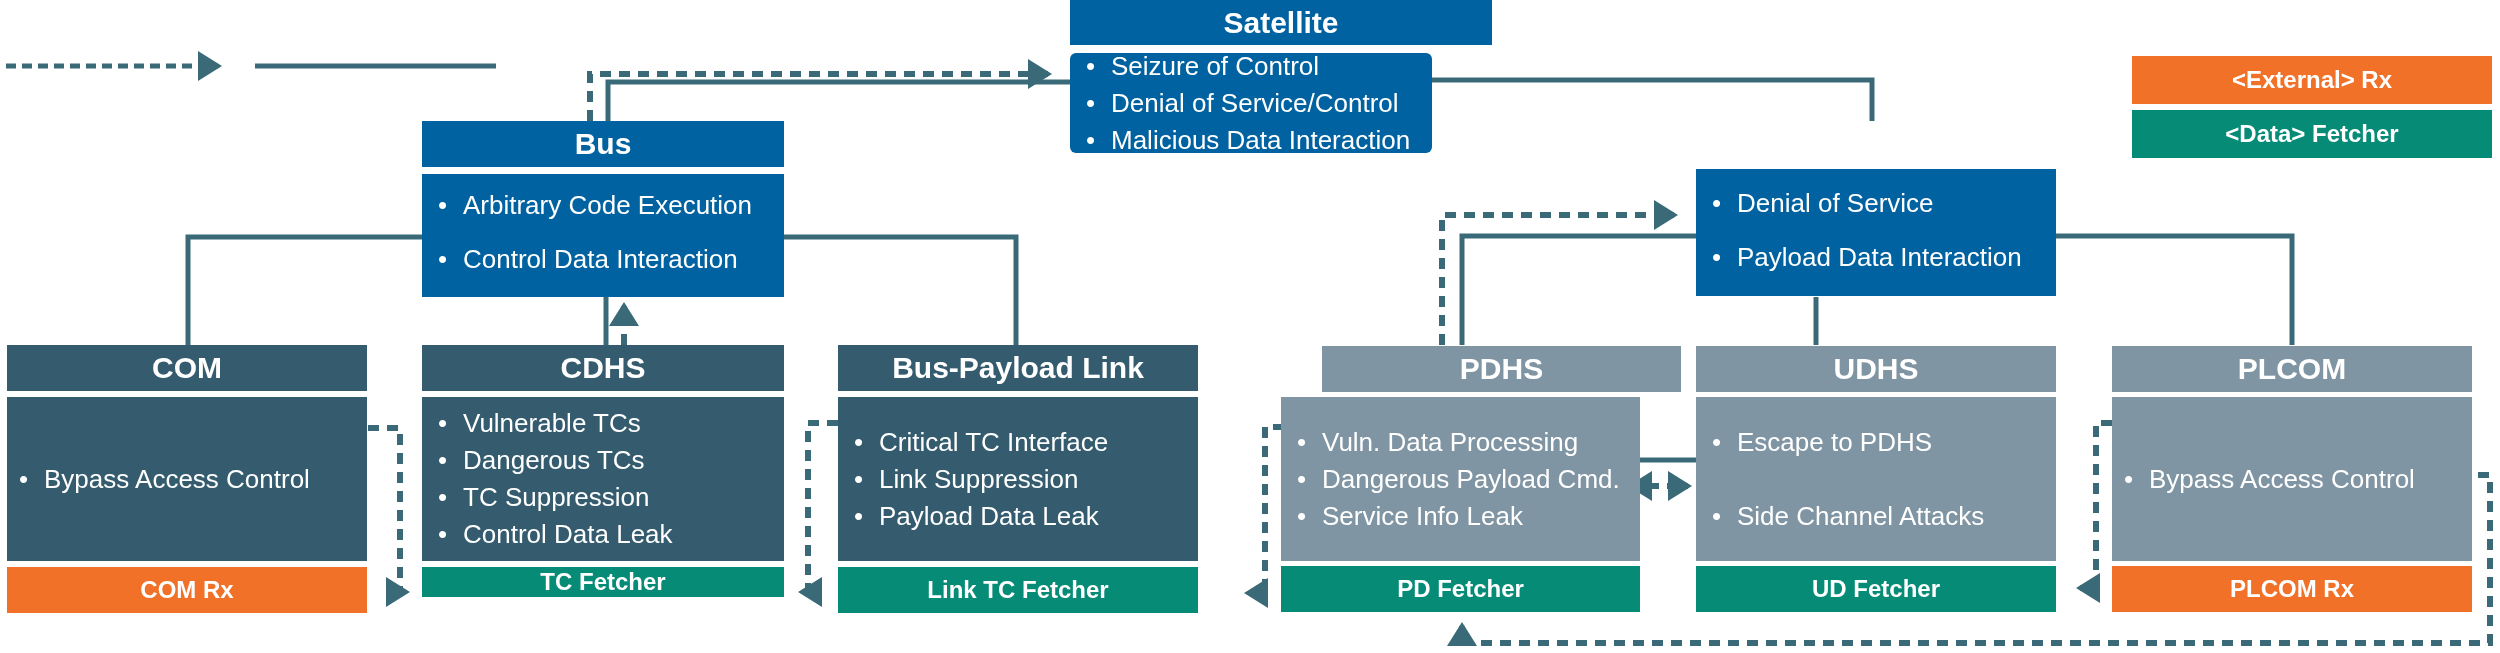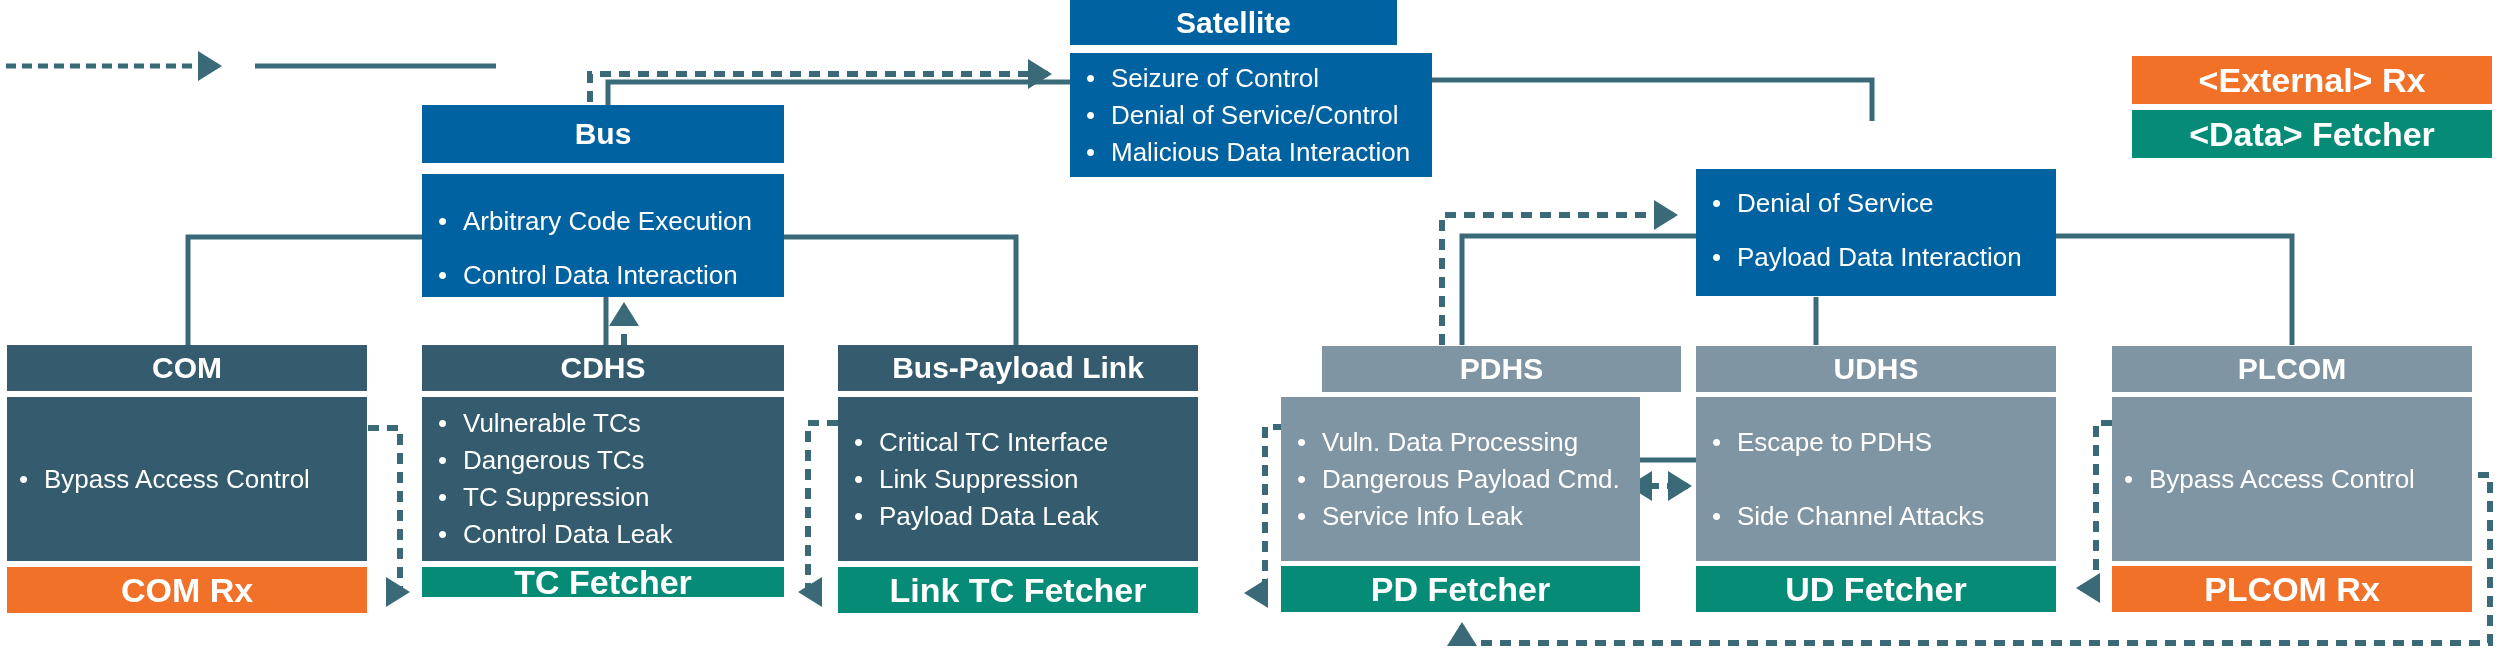--- a/index.html
+++ b/index.html
@@ -15,21 +15,21 @@
   .body li { position:relative; padding-left:27px; line-height:37px; white-space:nowrap; }
   .body li::before { content:"•"; position:absolute; left:2px; top:0; }
   .body.spaced li { line-height:54px; }
   .body.wide li { line-height:74px; }
   .blue { background:#0062a0; }
   .dteal { background:#345c6e; }
   .gray { background:#8095a3; }
   .orange { background:#f07127; }
   .green { background:#068b77; }
   .footer { position:absolute; z-index:2; box-sizing:border-box; color:#fff; font-weight:bold;
-            font-size:34px; display:flex; align-items:center; justify-content:center; }
+            font-size:24px; display:flex; align-items:center; justify-content:center; }
 </style>
 </head>
 <body>
 
 <svg id="wires" viewBox="0 0 2500 653">
   <defs>
     <marker id="ah" markerWidth="6" markerHeight="6" refX="3.2" refY="3" orient="auto" markerUnits="userSpaceOnUse" viewBox="0 0 6 6">
       <path d="M0,0 L6,3 L0,6 z" fill="#3a6a78"></path>
     </marker>
     <marker id="ahb" markerWidth="24" markerHeight="30" refX="20" refY="15" orient="auto" markerUnits="userSpaceOnUse">
@@ -68,35 +68,35 @@
   </g>
 </svg>
 
 <div class="footer orange" style="left:2132px;top:56px;width:360px;height:48px;">
   <span>&lt;External&gt; Rx</span>
 </div>
 <div class="footer green" style="left:2132px;top:110px;width:360px;height:48px;">
   <span>&lt;Data&gt; Fetcher</span>
 </div>
 
-<div class="hdr blue" style="left:1070px;top:0;width:327px;height:45px;">
+<div class="hdr blue" style="left:1070px;top:0;width:422px;height:45px;">
   <span>Satellite</span>
 </div>
-<div class="body blue" style="left:1070px;top:53px;width:362px;height:124px;">
+<div class="body blue" style="left:1070px;top:53px;width:362px;height:100px;border-radius:6px;">
   <ul>
     <li>Seizure of Control</li>
     <li>Denial of Service/Control</li>
     <li>Malicious Data Interaction</li>
   </ul>
 </div>
 
-<div class="hdr blue" style="left:422px;top:105px;width:362px;height:58px;">
+<div class="hdr blue" style="left:422px;top:121px;width:362px;height:46px;">
   <span>Bus</span>
 </div>
-<div class="body blue spaced" style="left:422px;top:174px;width:362px;height:123px;justify-content:flex-start;padding-top:20px;">
+<div class="body blue spaced" style="left:422px;top:174px;width:362px;height:123px;justify-content:flex-start;padding-top:4px;">
   <ul>
     <li>Arbitrary Code Execution</li>
     <li>Control Data Interaction</li>
   </ul>
 </div>
 
 <div class="hdr blue" style="left:1696px;top:121px;width:360px;height:46px;margin-top:48px;">
   <span>Payload</span>
 </div>
 <div class="body blue spaced" style="left:1696px;top:173px;width:360px;height:123px;justify-content:flex-start;padding-top:3px;">

